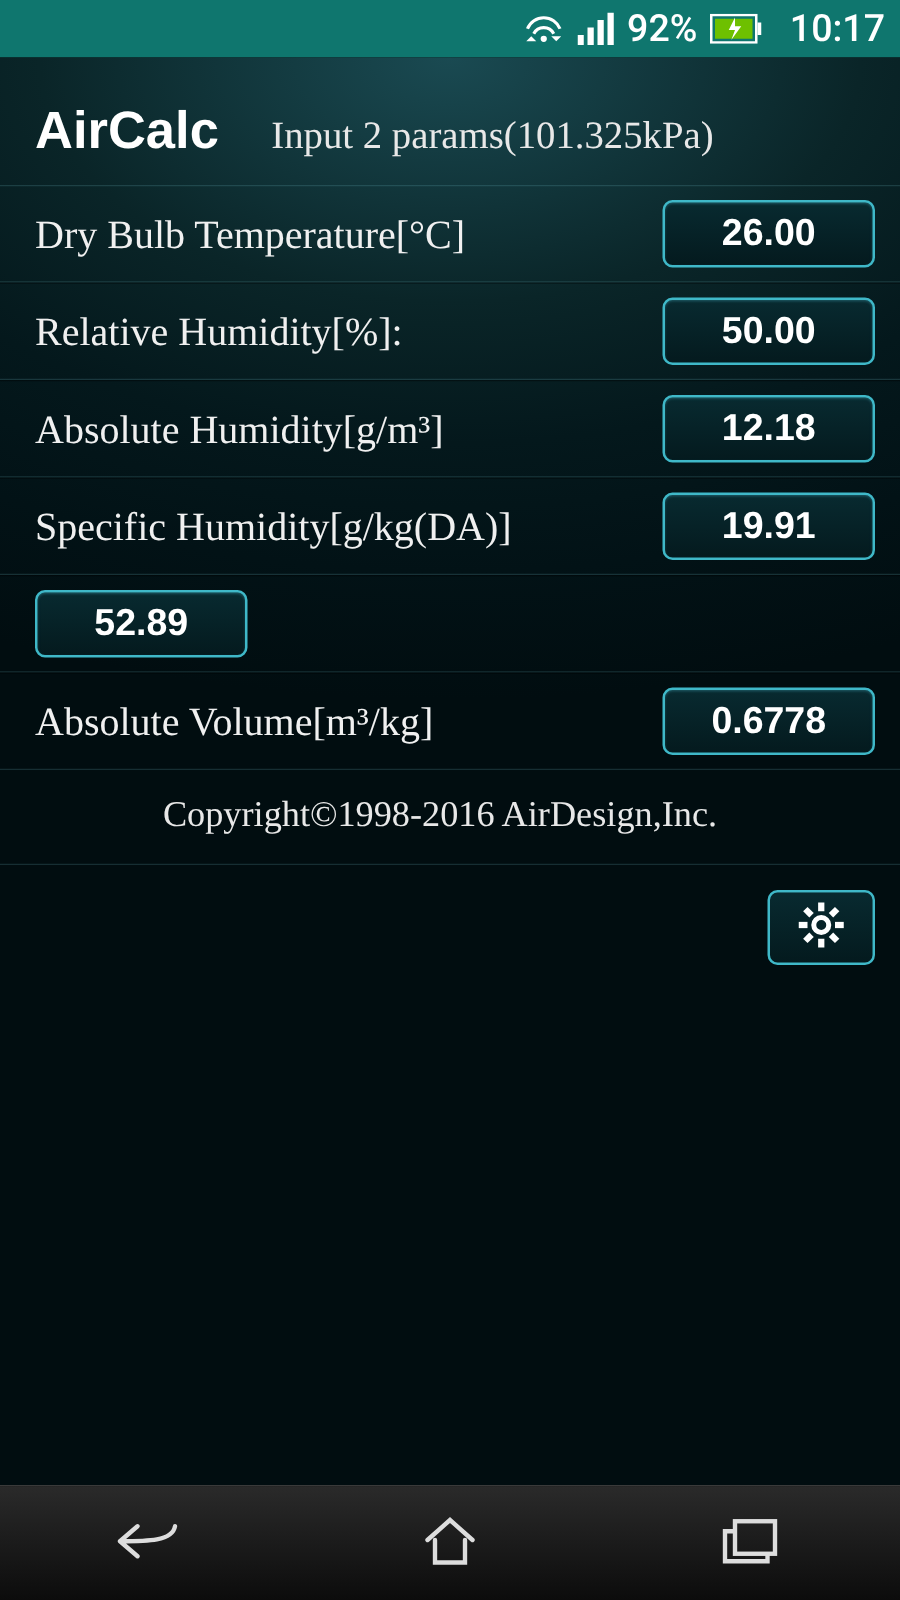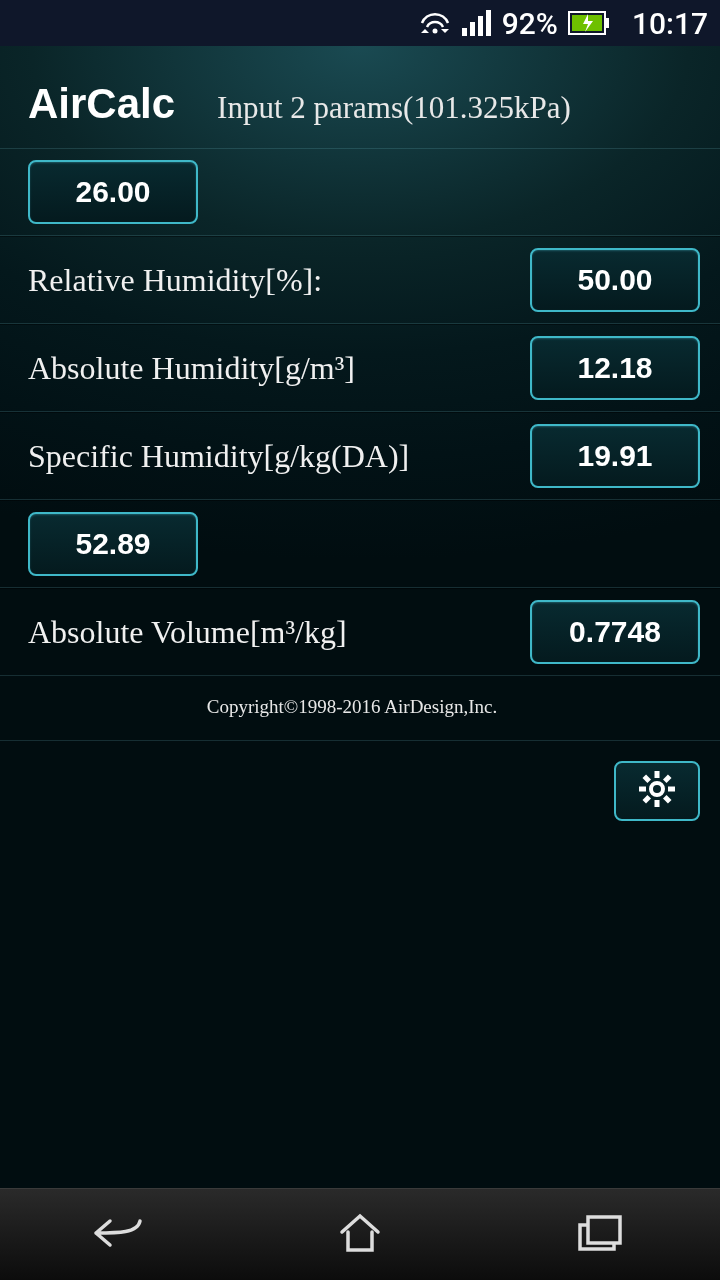--- a/index.html
+++ b/index.html
@@ -7,21 +7,21 @@
   body {
     background: #000;
     font-family: "Segoe UI", Roboto, sans-serif;
     color: #fff;
     display: flex;
     flex-direction: column;
   }
   
   .statusbar {
     height: 46px;
-    background: #0f172a;
+    background: #0f766e;
     display: flex;
     align-items: center;
     justify-content: flex-end;
     gap: 10px;
     padding: 0 12px;
     font-size: 30px;
     font-weight: 500;
   }
   .statusbar svg { display: block; }
   .status-sep { width: 2px; }
@@ -59,37 +59,37 @@
     border-top: 1px solid rgba(0,0,0,0.4);
   }
   .row:first-child { border-top: 1px solid rgba(120,200,210,0.18); }
   .row-label {
     font-size: 32px;
     font-family: Georgia, "Times New Roman", serif;
     color: #f0f0f0;
   }
   .value-btn {
     min-width: 170px;
-    height: 64px;
+    height: 54px;
     border: 2px solid #3fb8c8;
     border-radius: 8px;
     background: linear-gradient(#082a30, #041a1e);
     color: #fff;
     font-size: 30px;
     font-weight: 700;
     font-family: "Segoe UI", sans-serif;
     display: flex;
     align-items: center;
     justify-content: center;
     padding: 0 14px;
     box-shadow: inset 0 1px 2px rgba(80,200,220,0.3);
   }
   .copyright {
     font-family: Georgia, "Times New Roman", serif;
-    font-size: 19px;
+    font-size: 29px;
     text-align: center;
     padding: 20px 16px 22px 0;
     color: #e8e8e8;
     border-bottom: 1px solid rgba(120,200,210,0.18);
   }
   .settings-row {
     display: flex;
     justify-content: flex-end;
     padding: 20px 20px 0 0;
   }
@@ -149,20 +149,21 @@
 </div>
 
 <div class="app">
   <div class="header">
     <span class="app-title">AirCalc</span>
     <span class="subtitle">Input 2 params(101.325kPa)</span>
   </div>
 
   <div class="rows">
     <div class="row">
+      <span class="row-label">Dry Bulb Temperature[°C]</span>
       <div class="value-btn">
           <span>26.00</span>
         </div>
     </div>
     <div class="row">
       <span class="row-label">Relative Humidity[%]:</span>
       <div class="value-btn">
           <span>50.00</span>
         </div>
     </div>
@@ -179,21 +180,21 @@
         </div>
     </div>
     <div class="row">
       <div class="value-btn">
           <span>52.89</span>
         </div>
     </div>
     <div class="row">
       <span class="row-label">Absolute Volume[m³/kg]</span>
       <div class="value-btn">
-          <span>0.7748</span>
+          <span>0.6778</span>
         </div>
     </div>
   </div>
 
   <div class="copyright">Copyright©1998-2016 AirDesign,Inc.</div>
 
   <div class="settings-row">
     <div class="settings-btn">
       <span>
         <svg width="38" height="38" viewBox="0 0 38 38">

